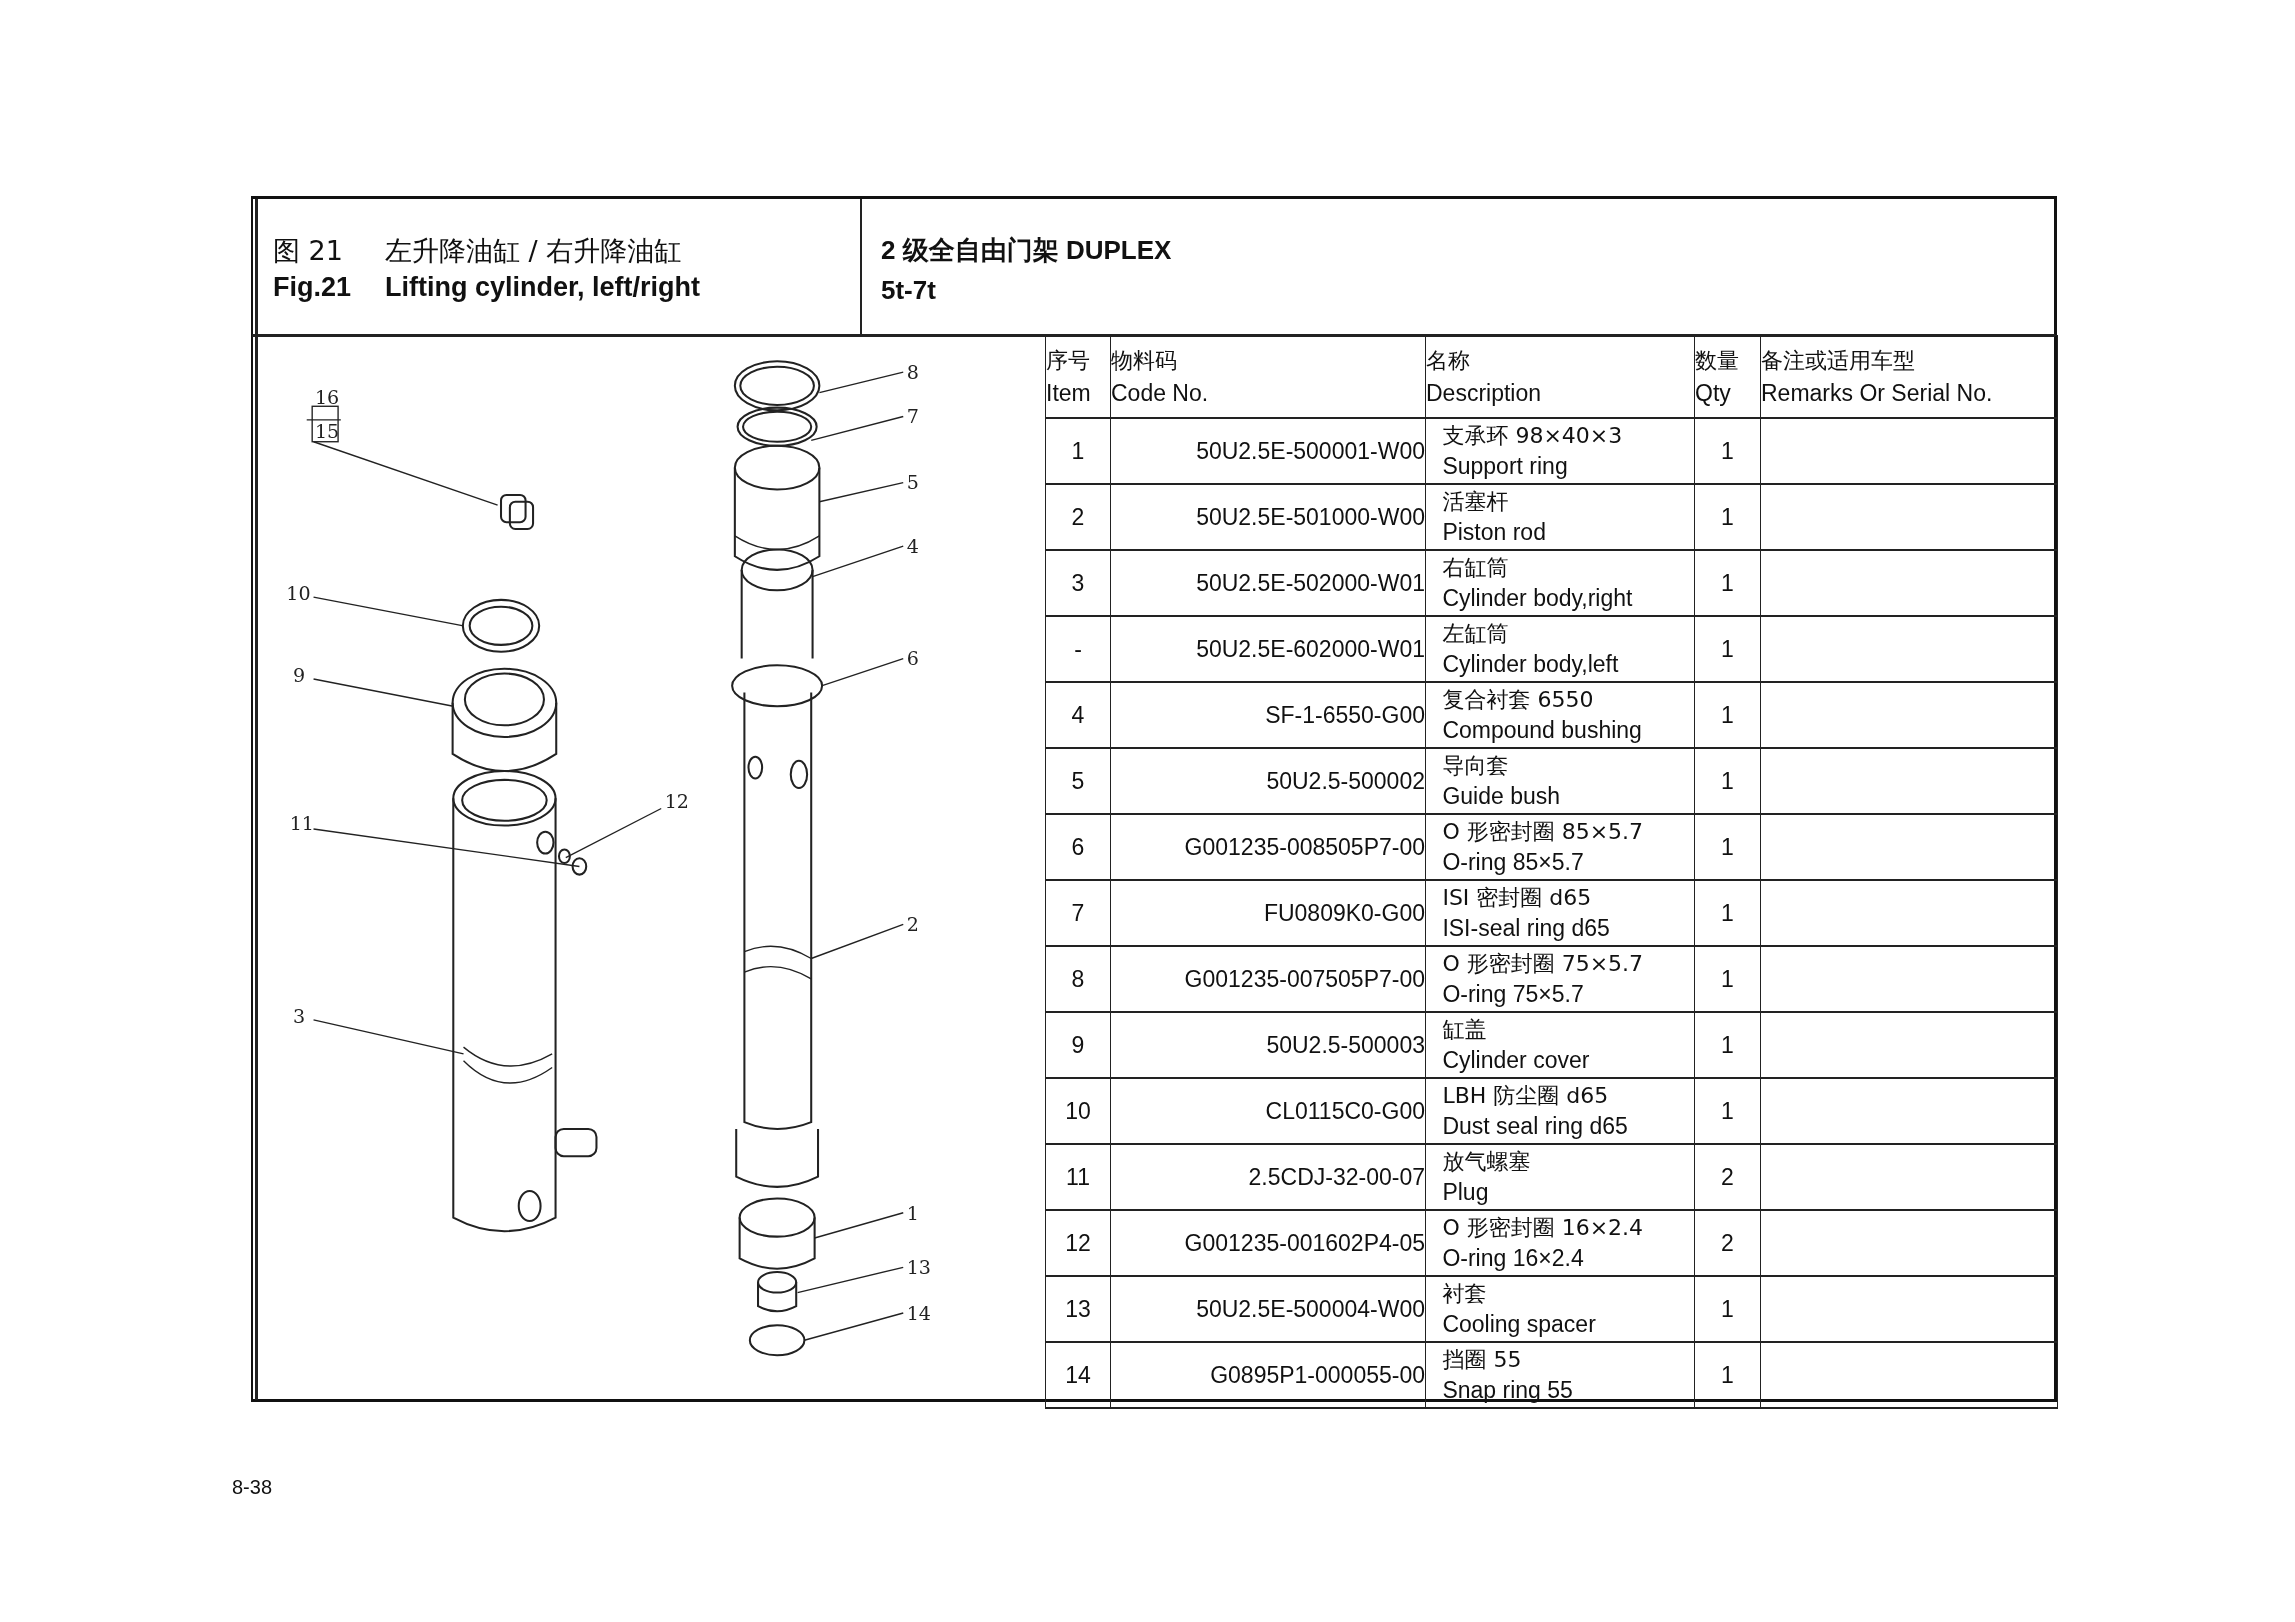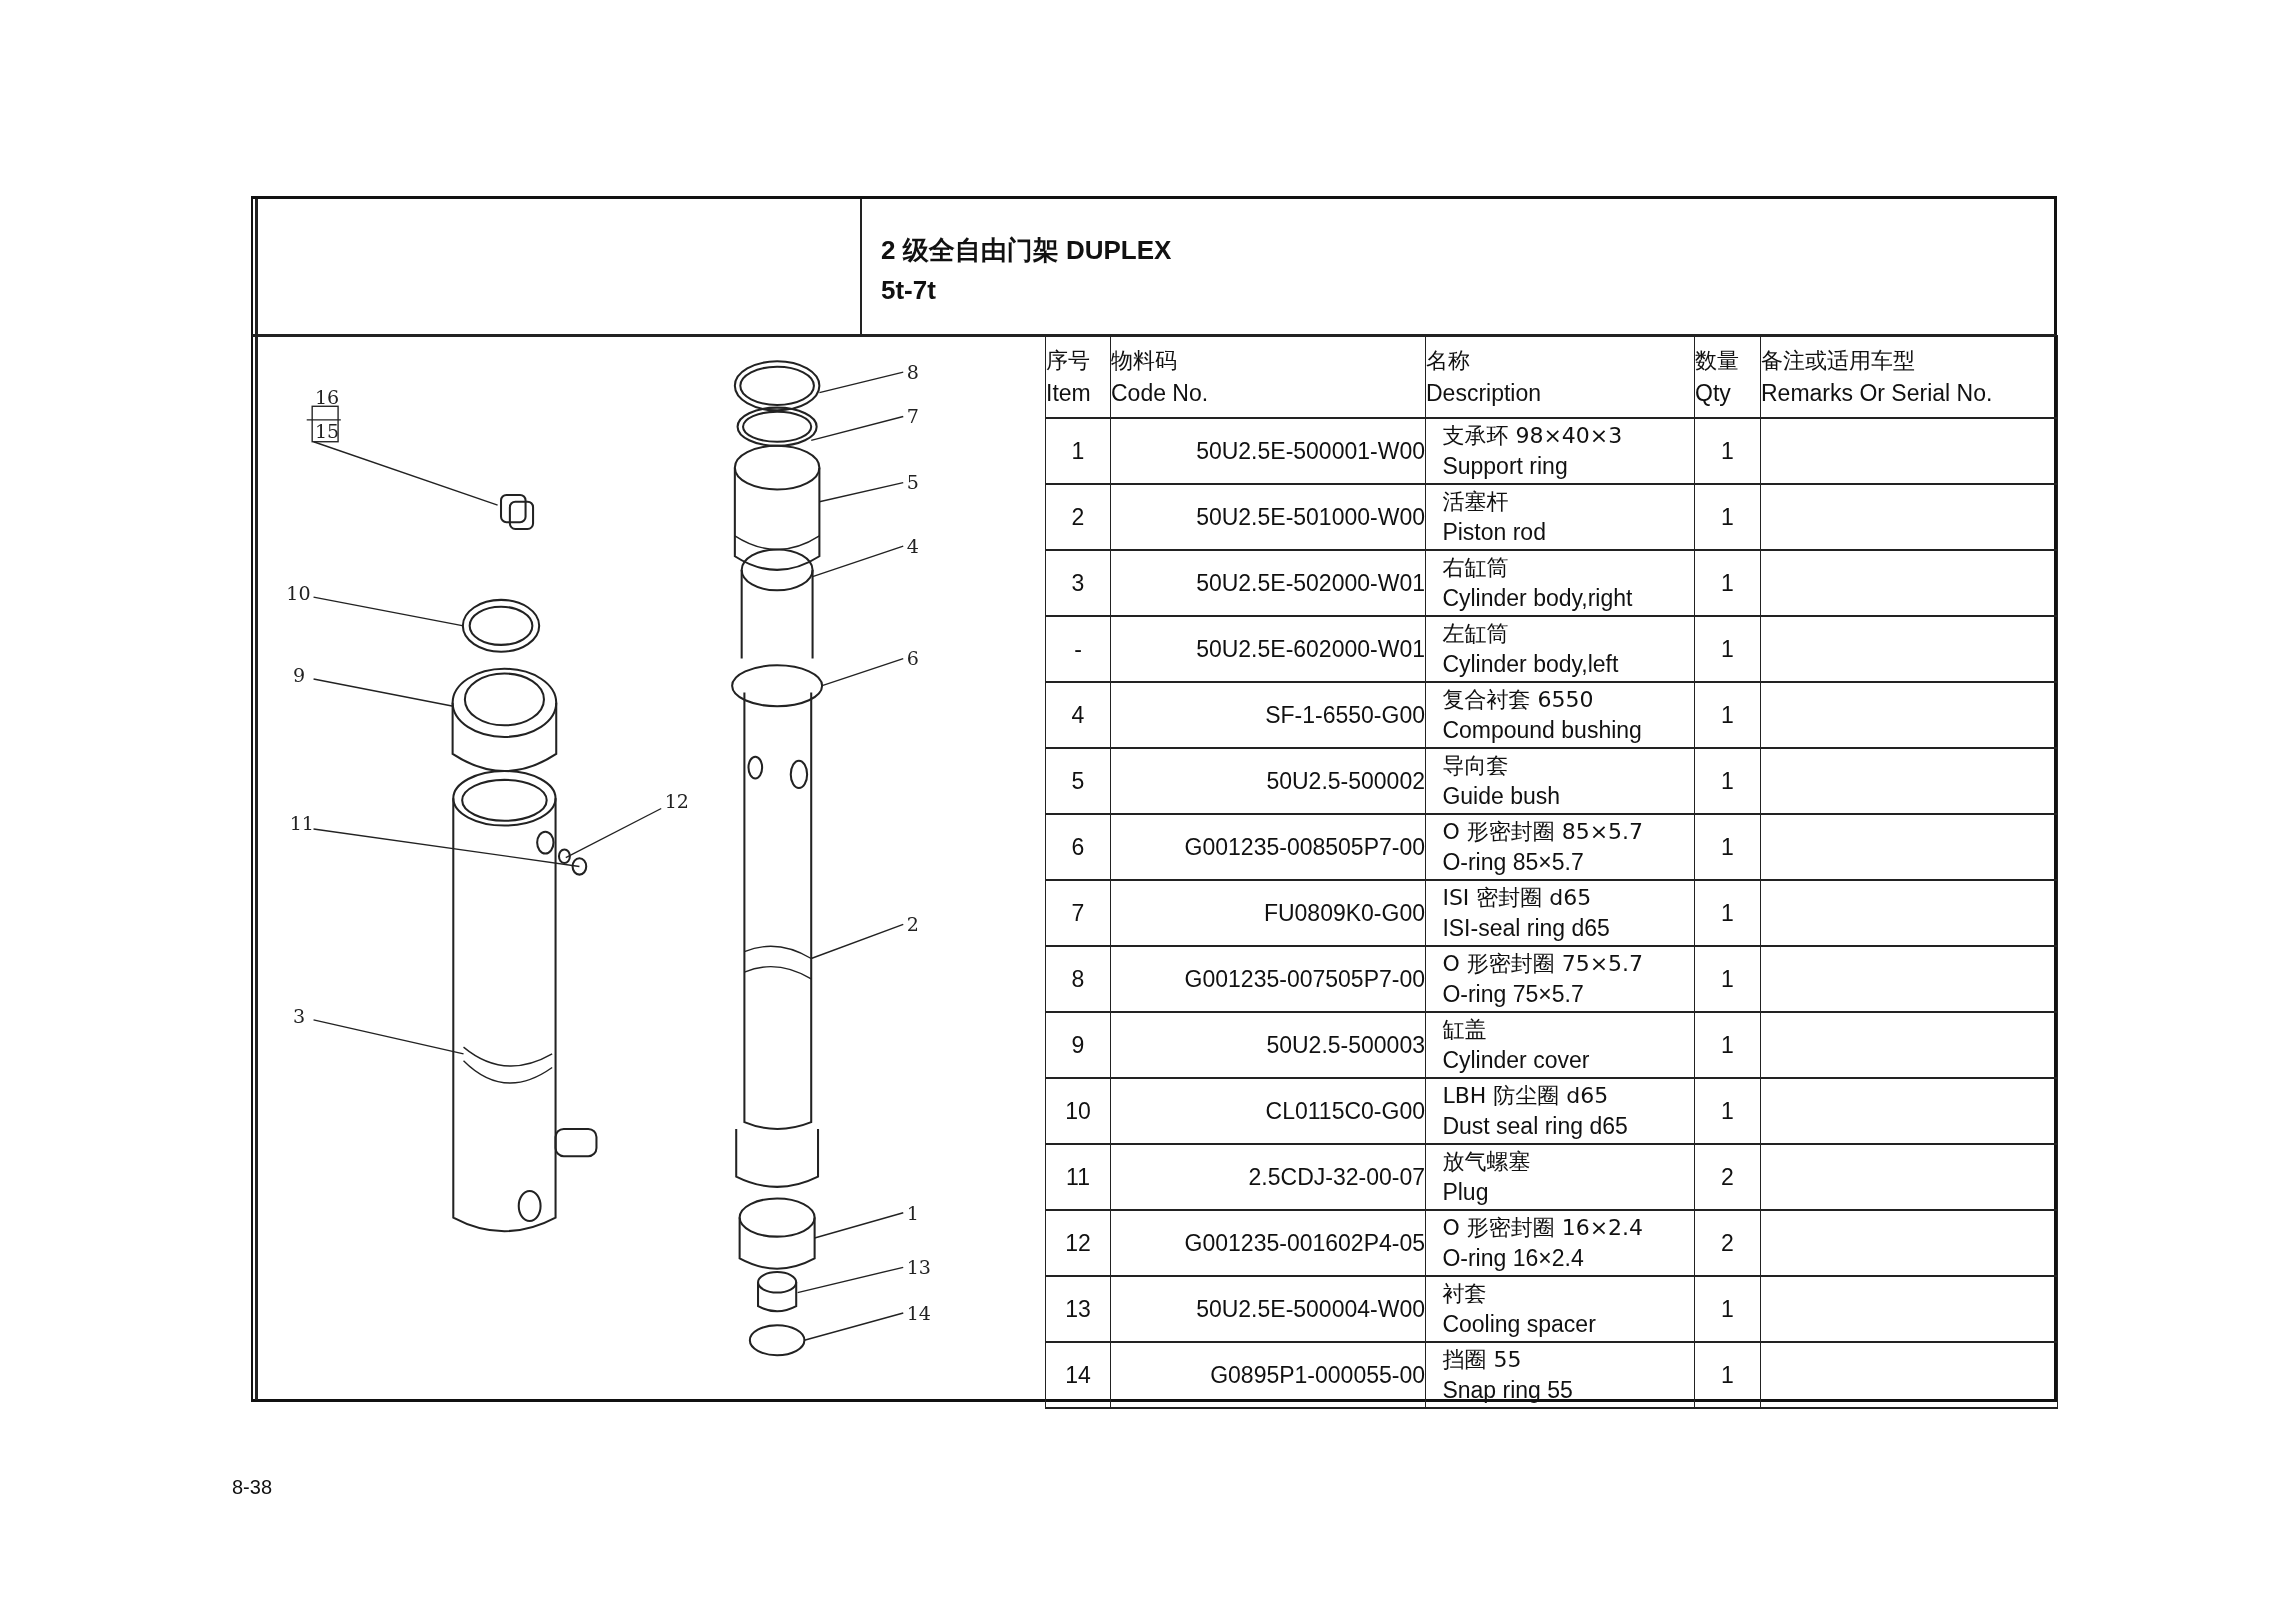--- a/index.html
+++ b/index.html
@@ -35,20 +35,28 @@
 </style>
 </head>
 <body>
 
 <div class="frame"></div>
 <div class="frame-inner-left"></div>
 <div class="hdr-bottom"></div>
 <div class="hdr-divider"></div>
 
 <div class="hdr-left">
+  <div class="row">
+    <span class="num cn">图 21</span>
+    <span class="cn">左升降油缸 / 右升降油缸</span>
+  </div>
+  <div class="row">
+    <span class="num">Fig.21</span>
+    <span>Lifting cylinder, left/right</span>
+  </div>
 </div>
 
 <div class="hdr-right">
   <div>2 级全自由门架  DUPLEX</div>
   <div>5t-7t</div>
 </div>
 
 <div class="drawing">
   <svg width="784" height="1061" viewBox="0 0 1150 1556" fill="none" stroke="#222" stroke-width="3">
 

